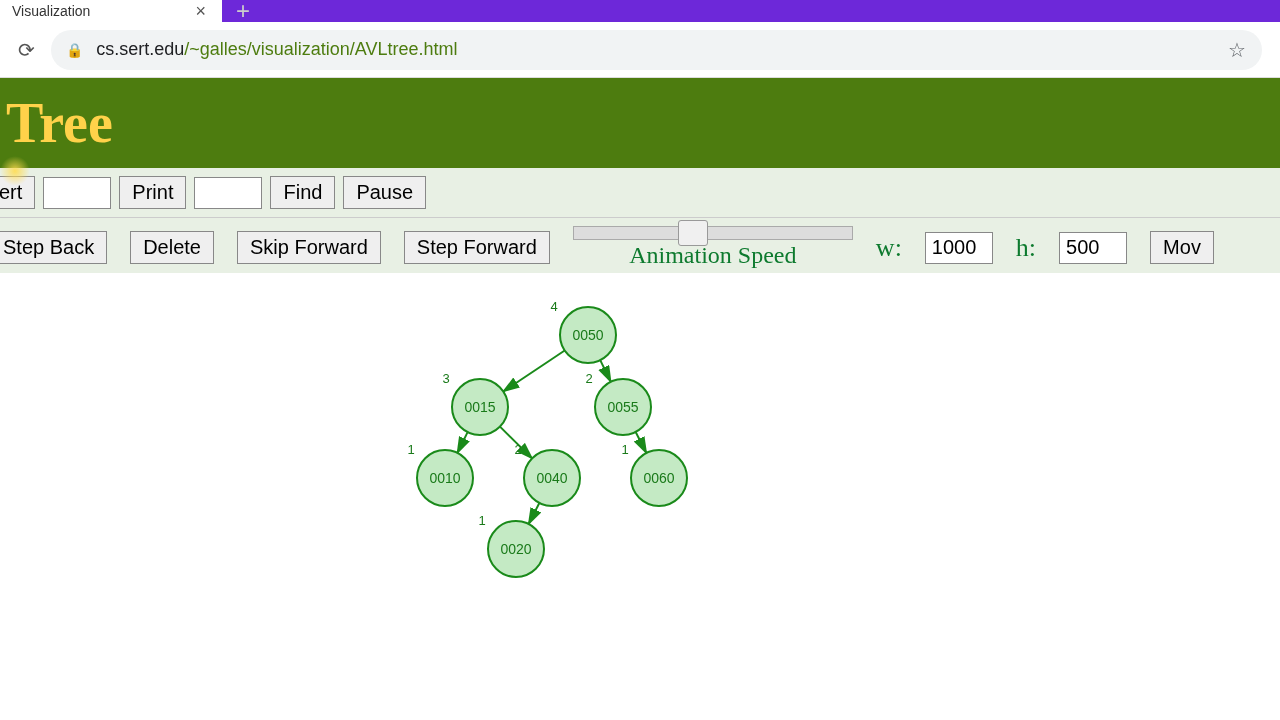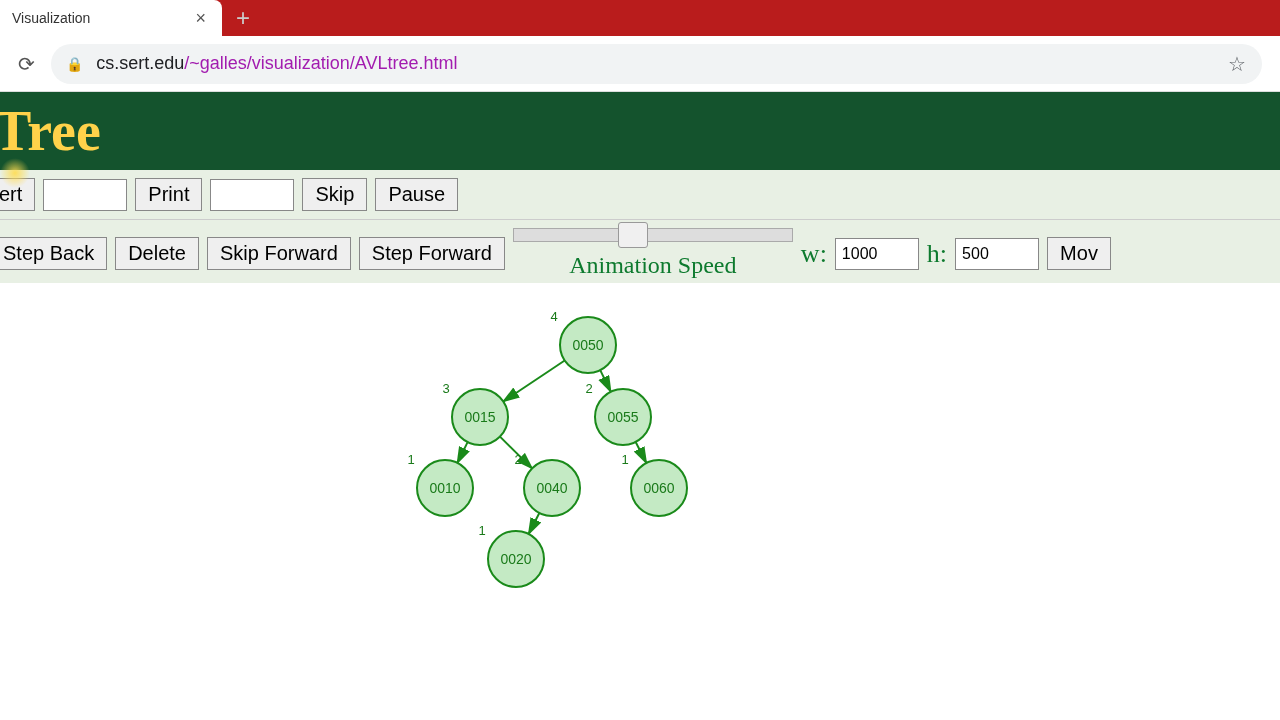--- a/index.html
+++ b/index.html
@@ -1,51 +1,51 @@
 <!DOCTYPE html>
 <html><head>
 <meta charset="utf-8">
 <style>
   * { box-sizing: border-box; margin: 0; padding: 0; }
   body { font-family: Arial, sans-serif; width: 1280px; height: 720px; overflow: hidden; background: #fff; }
 
   
-  .browser-chrome { background: #b91c1c; height: 36px; display: flex; align-items: center; }
+  .browser-chrome { background: #6d28d9; height: 22px; display: flex; align-items: center; }
   .tab { background: #fff; height: 36px; width: 222px; display: flex; align-items: center; padding: 0 12px; border-top-right-radius: 8px; position: relative; }
   .tab-title { font-size: 14px; color: #333; flex: 1; white-space: nowrap; overflow: hidden; }
   .tab-close { font-size: 18px; color: #555; cursor: pointer; padding: 0 4px; }
   .new-tab { color: #ccc; font-size: 24px; padding: 0 14px; cursor: pointer; height: 36px; display: flex; align-items: center; }
   .chrome-right { margin-left: auto; color: #ccc; font-size: 24px; padding-right: 8px; }
 
   .addr-bar-row { background: #fff; height: 56px; display: flex; align-items: center; padding: 0 10px; border-bottom: 1px solid #ddd; }
   .reload { font-size: 20px; color: #555; padding: 0 8px; cursor: pointer; }
   .addr-bar { flex: 1; background: #f1f3f4; border-radius: 20px; height: 40px; display: flex; align-items: center; padding: 0 16px; margin: 0 8px; }
   .lock { font-size: 14px; color: #5f6368; margin-right: 12px; }
   .url { font-size: 18px; color: #202124; }
-  .url .path { color: #a21caf; }
+  .url .path { color: #4d7c0f; }
   .star { font-size: 20px; color: #5f6368; margin-left: auto; cursor: pointer; }
 
   
-  .page-header { background: #14532d; height: 78px; display: flex; align-items: center; padding-left: 0; overflow: hidden; }
+  .page-header { background: #4d7c0f; height: 90px; display: flex; align-items: center; padding-left: 12px; overflow: hidden; }
   .page-title { color: #ffd24a; font-size: 56px; font-weight: bold; font-family: Georgia, serif; margin-left: -6px; }
 
   
   .controls-1 { background: #e8f0e4; padding: 8px 4px; display: flex; align-items: center; gap: 8px; border-bottom: 1px solid #ccc; }
-  .controls-2 { background: #e8f0e4; padding: 8px 4px 4px 4px; display: flex; align-items: center; gap: 8px; position: relative; }
+  .controls-2 { background: #e8f0e4; padding: 8px 4px 4px 4px; display: flex; align-items: center; gap: 23px; position: relative; }
   .btn { background: #efefef; border: 1px solid #888; font-size: 20px; padding: 4px 12px; cursor: pointer; font-family: Arial, sans-serif; }
   .btn:disabled { color: #999; }
-  .txt { border: 1px solid #888; font-size: 16px; padding: 4px 6px; width: 84px; height: 32px; background: #fff; }
+  .txt { border: 1px solid #888; font-size: 20px; padding: 4px 6px; width: 68px; height: 32px; background: #fff; }
 
   .controls-1 .partial { margin-left: -28px; }
   .cursor-glow { position: absolute; width: 30px; height: 30px; border-radius: 50%; background: radial-gradient(circle, rgba(255,220,80,0.9) 0%, rgba(255,220,80,0) 70%); left: 0px; top: -12px; pointer-events: none; }
 
   .slider-wrap { display: flex; flex-direction: column; align-items: center; }
   .slider { -webkit-appearance: none; width: 280px; height: 14px; background: #ddd; border: 1px solid #aaa; }
   .slider::-webkit-slider-thumb { -webkit-appearance: none; width: 30px; height: 26px; background: #f0f0f0; border: 1px solid #999; border-radius: 3px; cursor: pointer; }
-  .slider-label { color: #0d7a2e; font-size: 24px; font-family: Georgia, serif; margin-top: 10px; }
+  .slider-label { color: #0d7a2e; font-size: 24px; font-family: Georgia, serif; margin-top: 2px; }
   .wh-label { color: #0d7a2e; font-size: 26px; font-family: Georgia, serif; }
 
   
   .canvas { position: relative; width: 100%; height: 430px; background: #fff; }
   svg { position: absolute; top: 0; left: 0; }
 </style>
 </head>
 <body>
 
 <div class="browser-chrome">
@@ -71,21 +71,21 @@
 <div class="page-header">
   <div class="page-title">Tree</div>
 </div>
 
 <div class="controls-1" style="position:relative;">
   <div class="cursor-glow"></div>
   <button class="btn partial">sert</button>
   <input class="txt" type="text" style="">
   <button class="btn">Print</button>
   <input class="txt" type="text" style="">
-  <button class="btn">Skip</button>
+  <button class="btn">Find</button>
   <button class="btn">Pause</button>
 </div>
 
 <div class="controls-2">
   <button class="btn" style="margin-left:-14px;">Step Back</button>
   <button class="btn">Delete</button>
   <button class="btn">Skip Forward</button>
   <button class="btn">Step Forward</button>
   <div class="slider-wrap">
     <input type="range" class="slider" min="0" max="100" value="42" style="">

